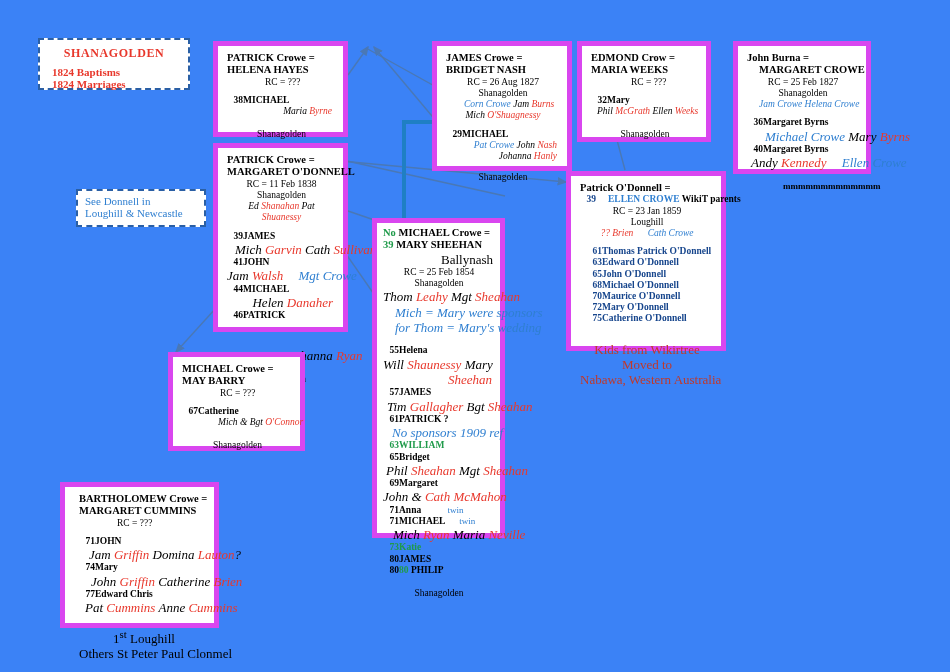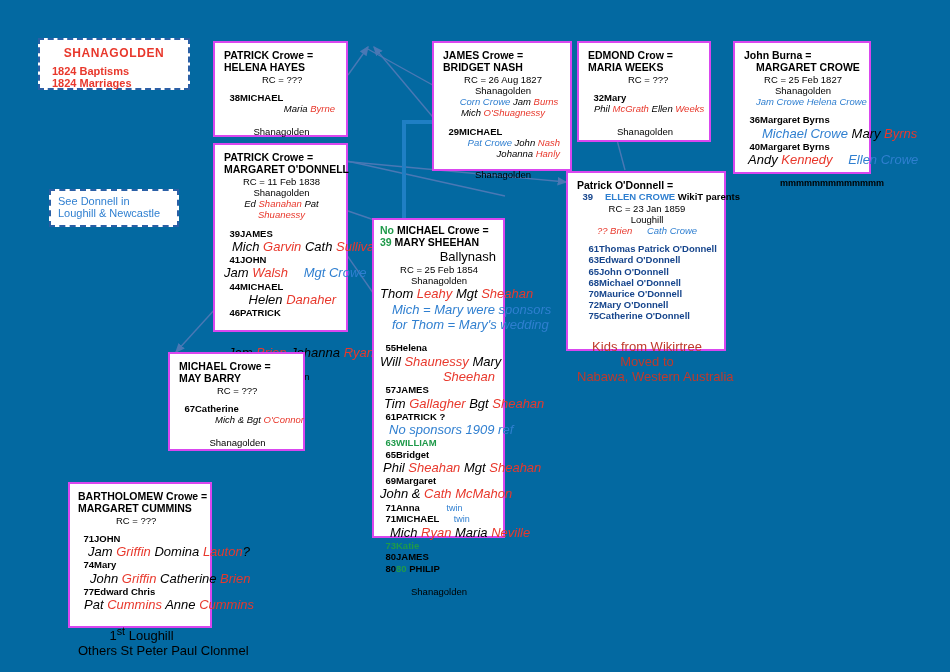--- a/index.html
+++ b/index.html
@@ -4,27 +4,27 @@
 <style>
   html, body {
     margin: 0;
     padding: 0;
     background: #ffffff;
   }
   #canvas {
     position: relative;
     width: 950px;
     height: 672px;
-    background: #0369a1;
-    font-family: Liberation Sans, sans-serif;
+    background: #3b82f6;
+    font-family: Liberation Serif, serif;
     overflow: hidden;
   }
   .box {
     position: absolute;
-    border: 2px solid #d946ef;
+    border: 5px solid #d946ef;
     background: #ffffff;
     box-sizing: border-box;
     z-index: 3;
   }
   .dashbox {
     position: absolute;
     border: 2px dashed #2a5fa5;
     background: #ffffff;
     box-sizing: border-box;
     z-index: 3;
@@ -101,21 +101,21 @@
   </svg>
 
   <div class="dashbox" style="left:38px; top:38px; width:152px; height:52px;">
     <div class="pad" style="padding:6px 4px 4px 4px;">
       <div class="c title-red">SHANAGOLDEN</div>
       <div class="dash-line" style="margin-top:5px; padding-left:8px;">1824  Baptisms</div>
       <div class="dash-line" style="padding-left:8px;">1824  Marriages</div>
     </div>
   </div>
 
-  <div class="dashbox" style="left:49px; top:189px; width:130px; height:38px;">
+  <div class="dashbox" style="left:76px; top:189px; width:130px; height:38px;">
     <div style="padding:4px 0 0 7px;">
       <div class="see-line">See Donnell in</div>
       <div class="see-line">Loughill &amp; Newcastle</div>
     </div>
   </div>
 
   <div class="box" style="left:213px; top:41px; width:135px; height:96px;">
     <div class="pad">
       <div class="ln hdr">PATRICK Crowe  =</div>
       <div class="ln hdr">HELENA HAYES</div>
@@ -262,21 +262,21 @@
       <div class="ln hdr">MICHAEL Crowe  =</div>
       <div class="ln hdr">MAY BARRY</div>
       <div class="ln sm" style="padding-left:38px;">RC = ???</div>
       <div class="spacer"></div>
       <div class="ln sm b"><span class="idx">67</span><span>Catherine</span></div>
       <div class="ln sm i" style="padding-left:36px;"><span class="k">Mich &amp; Bgt </span><span class="red">O'Connor</span></div>
       <div class="ln sm c" style="margin-top:12px;">Shanagolden</div>
     </div>
   </div>
 
-  <div class="box" style="left:68px; top:482px; width:144px; height:146px;">
+  <div class="box" style="left:60px; top:482px; width:159px; height:146px;padding-left:6px;">
     <div class="pad" style="padding:6px 5px 5px 8px;">
       <div class="ln hdr">BARTHOLOMEW Crowe =</div>
       <div class="ln hdr">MARGARET CUMMINS</div>
       <div class="ln sm" style="padding-left:38px;">RC = ???</div>
       <div class="spacer"></div>
       <div class="ln sm b"><span class="idx">71</span><span>JOHN</span></div>
       <div class="ln xsm i" style="padding-left:10px;"><span class="k">Jam </span><span class="red">Griffin </span><span class="k">Domina </span><span class="red">Lauton</span><span class="k">?</span></div>
       <div class="ln sm b"><span class="idx">74</span><span>Mary</span></div>
       <div class="ln xsm i" style="padding-left:12px;"><span class="k">John </span><span class="red">Griffin </span><span class="k">Catherine </span><span class="red">Brien</span></div>
       <div class="ln sm b"><span class="idx">77</span><span>Edward Chris</span></div>

